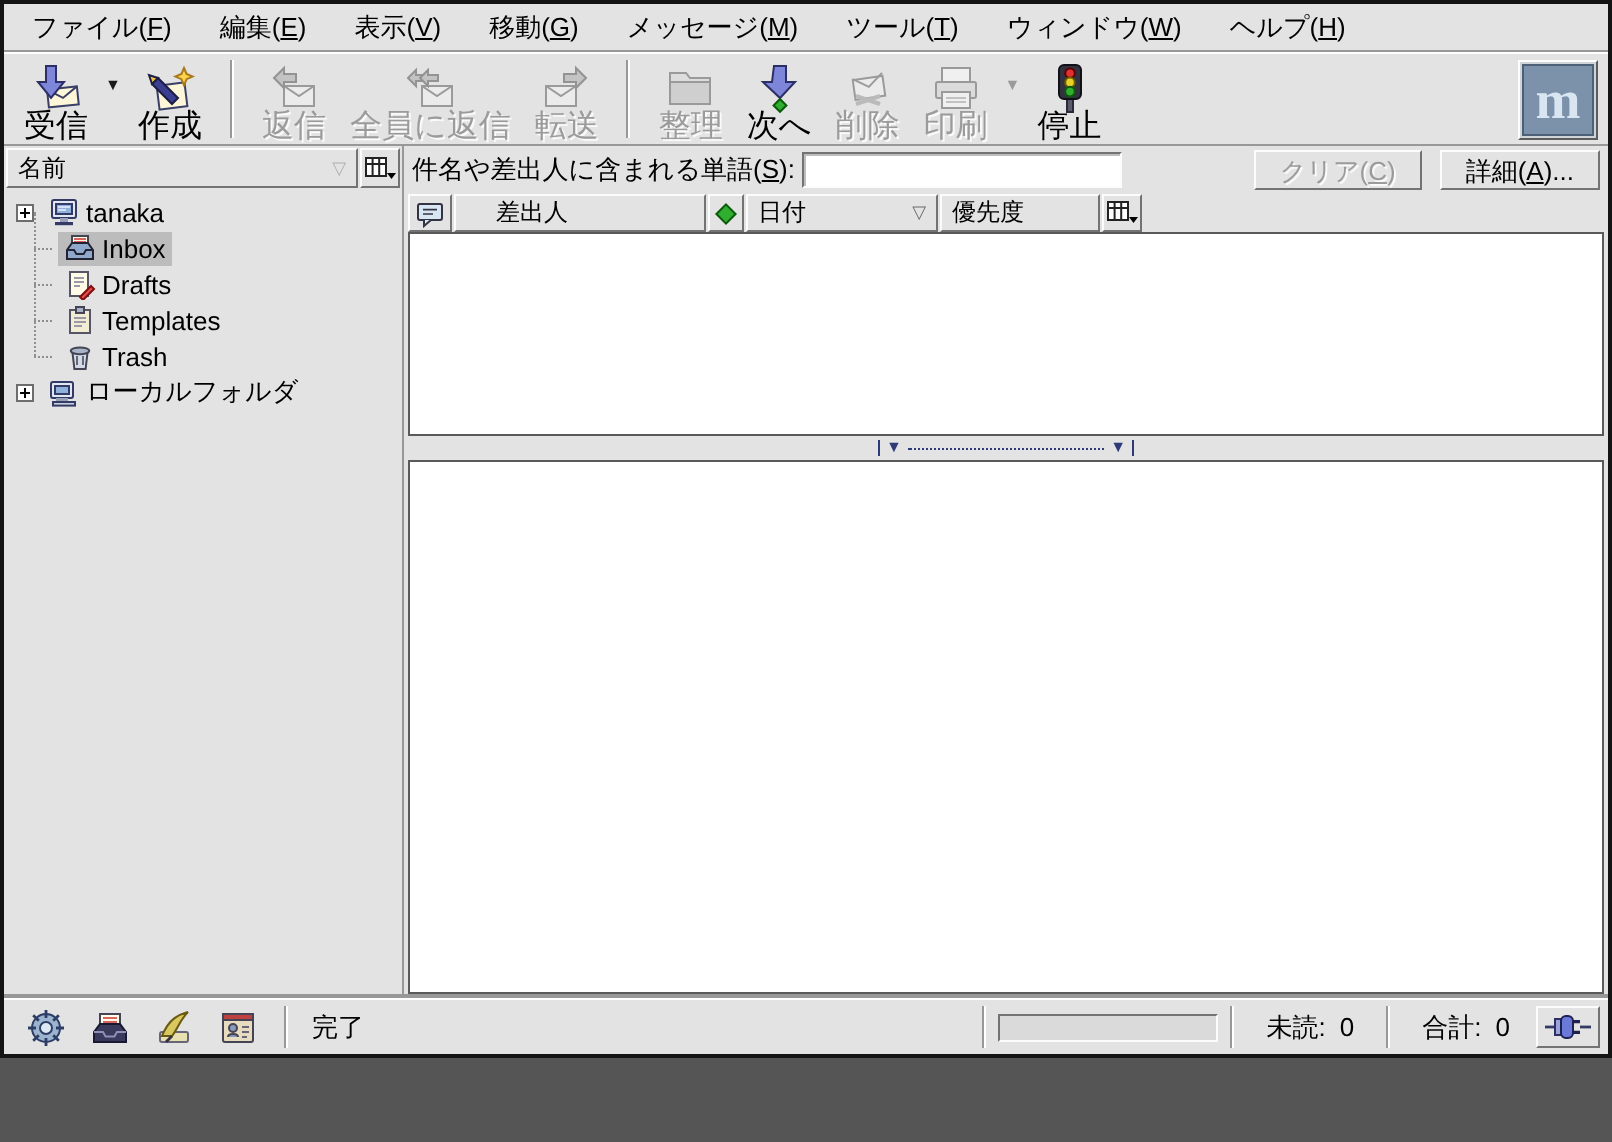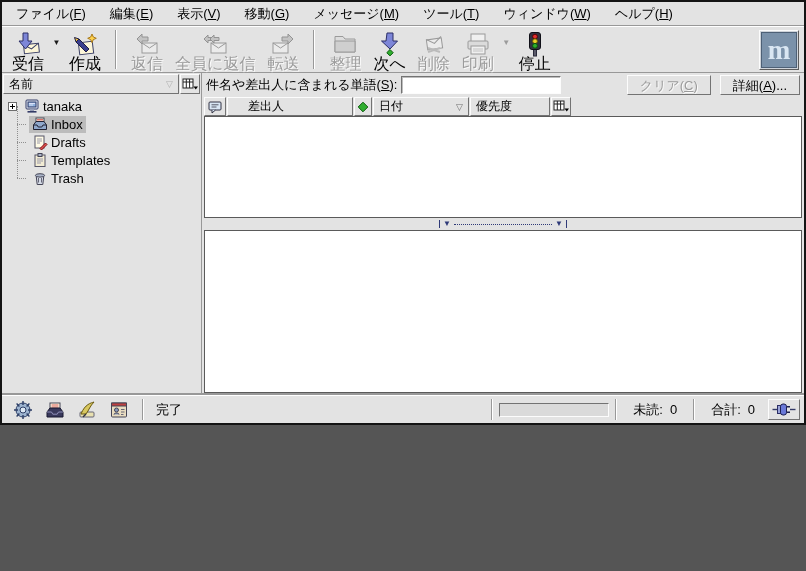--- a/index.html
+++ b/index.html
@@ -1,18 +1,18 @@
 <!DOCTYPE html>
 <html style="--chrome: #e3e3e3; --pane: #ffffff; --selection: #bcbcbc; --grippy: #2f3a78; --disabled_text: #9b9b9b; --logo_bg: #7b92aa; --logo_glyph: #d9e6f2;"><head>
 <meta charset="utf-8">
 <style>
   html,body{margin:0;padding:0;background:#555;}
   *{box-sizing:border-box;}
   .window{
-    width:806px;height:425px;margin:0 auto;
+    width:806px;height:529px;margin:0 auto;
     border:2px solid #141414;
     background:var(--chrome,#e3e3e3);
     font-family:"Liberation Sans","DejaVu Sans",sans-serif;
     font-size:13px;color:#000;
     display:flex;flex-direction:column;overflow:hidden;
   }
   svg{display:block;}
   u{text-decoration:underline;}
 
   
@@ -324,20 +324,34 @@
               <span>
                 <svg width="16" height="16" viewBox="0 0 16 16">
                   <path d="M4.2 6 L5.2 14.5 H10.8 L11.8 6" fill="#d4dae6" stroke="#445"></path>
                   <ellipse cx="8" cy="5.4" rx="4.6" ry="1.7" fill="#aab4c8" stroke="#445"></ellipse>
                   <path d="M6.5 8v4.5M9.5 8v4.5" stroke="#667"></path>
                 </svg>
               </span>
               <span class="tree-label">Trash</span>
             </span>
           </div>
+          <div class="tree-row">
+            <span class="twisty"></span>
+            <span class="row-inner">
+              <span>
+                <svg width="16" height="16" viewBox="0 0 16 16">
+                  <rect x="1.5" y="3" width="11" height="8" rx="1" fill="#dfe8f4" stroke="#333a66"></rect>
+                  <rect x="3.5" y="5" width="7" height="4" fill="#8fb2dd" stroke="#333a66"></rect>
+                  <rect x="4" y="11" width="6" height="1.8" fill="#9aa0b8"></rect>
+                  <rect x="2.5" y="13" width="11" height="1.8" fill="#c8cede" stroke="#333a66"></rect>
+                </svg>
+              </span>
+              <span class="tree-label">ローカルフォルダ</span>
+            </span>
+          </div>
         </div>
     </div>
 
     <div class="main">
 
       <div class="searchbar">
         <span class="search-label" id="search-label">件名や差出人に含まれる単語(<u>S</u>):</span>
         <input class="search-input" type="text" value="" style="">
         <span class="sb-spacer"></span>
         <span id="search-buttons" style="display:flex;gap:9px;">

